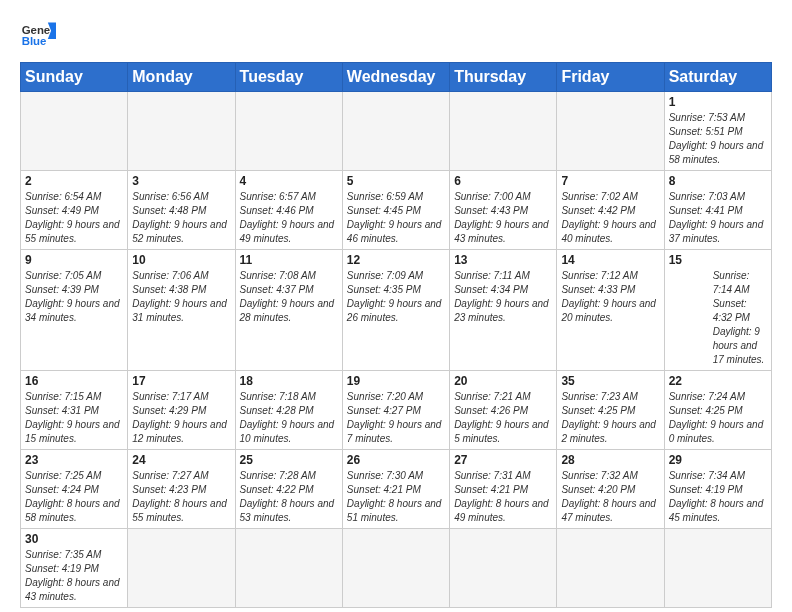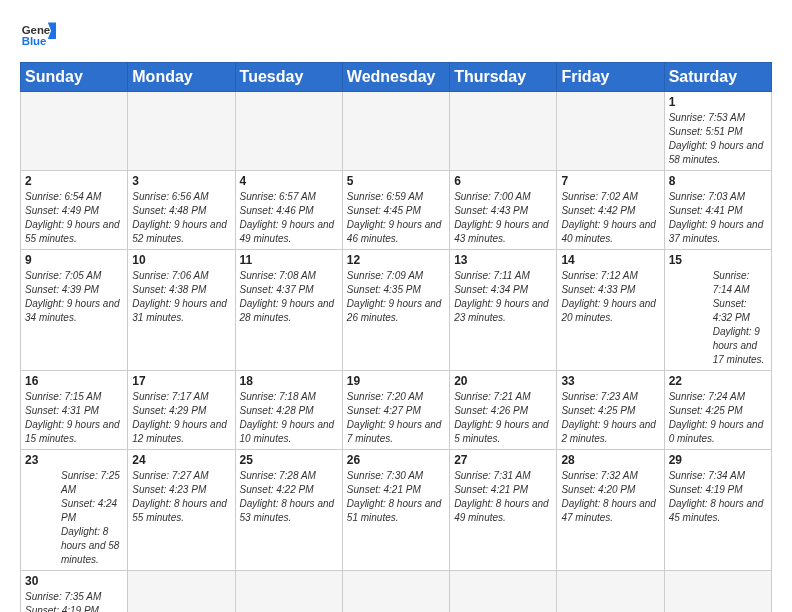--- a/index.html
+++ b/index.html
@@ -244,36 +244,36 @@
 Sunset: 4:27 PM
 Daylight: 9 hours and 7 minutes.</div>
           </td>
           <td>
             <span class="day-number">20</span>
             <div class="day-info" style="white-space: pre-line;">Sunrise: 7:21 AM
 Sunset: 4:26 PM
 Daylight: 9 hours and 5 minutes.</div>
           </td>
           <td>
-            <span class="day-number">33</span>
+            <span class="day-number">35</span>
             <div class="day-info" style="white-space: pre-line;">Sunrise: 7:23 AM
 Sunset: 4:25 PM
 Daylight: 9 hours and 2 minutes.</div>
           </td>
           <td>
             <span class="day-number">22</span>
             <div class="day-info" style="white-space: pre-line;">Sunrise: 7:24 AM
 Sunset: 4:25 PM
 Daylight: 9 hours and 0 minutes.</div>
           </td>
         </tr>
         <tr>
           <td>
             <span class="day-number">23</span>
-            <div class="day-info" style="white-space: pre-line; margin-left: 36px;">Sunrise: 7:25 AM
+            <div class="day-info" style="white-space: pre-line;">Sunrise: 7:25 AM
 Sunset: 4:24 PM
 Daylight: 8 hours and 58 minutes.</div>
           </td>
           <td>
             <span class="day-number">24</span>
             <div class="day-info" style="white-space: pre-line;">Sunrise: 7:27 AM
 Sunset: 4:23 PM
 Daylight: 8 hours and 55 minutes.</div>
           </td>
           <td>

